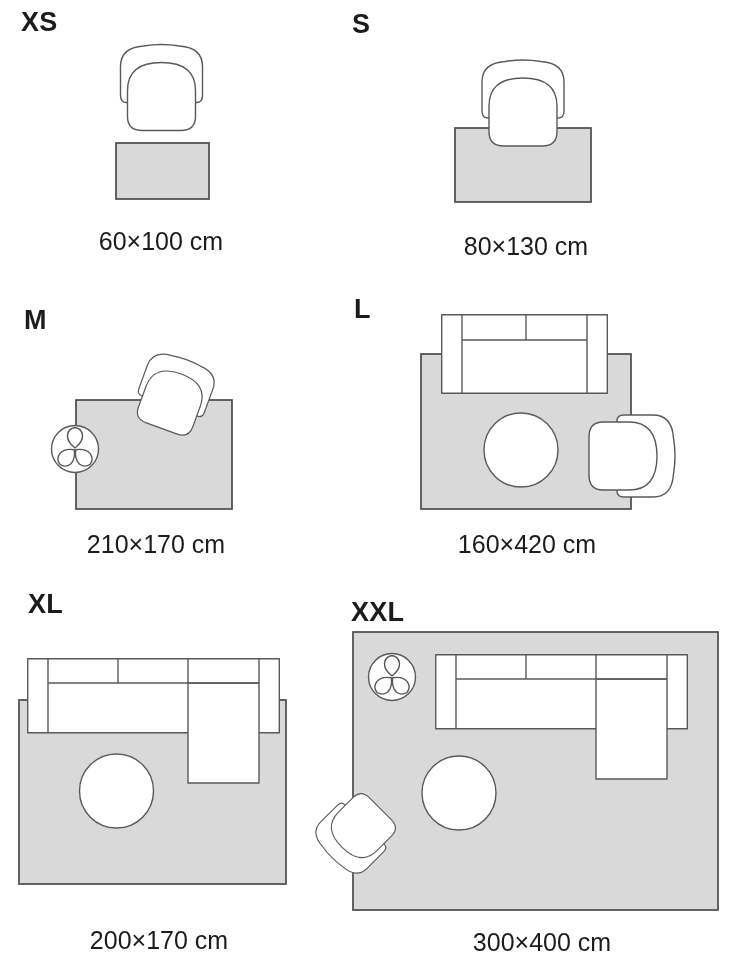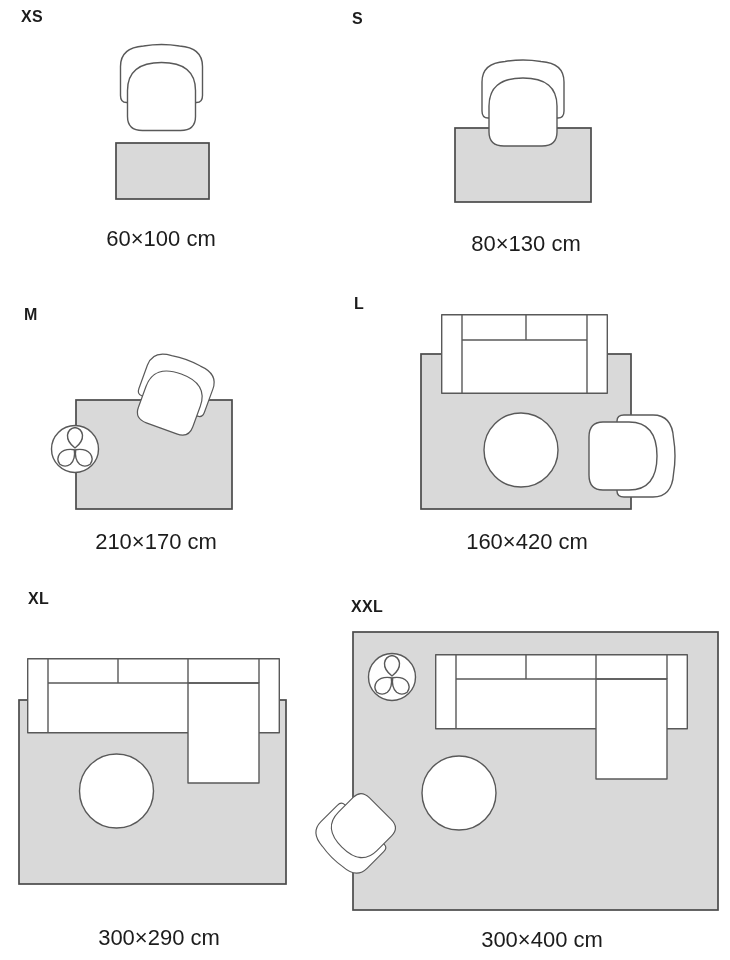--- a/index.html
+++ b/index.html
@@ -13,25 +13,25 @@
   .stage{
     position:relative;width:730px;height:960px;overflow:hidden;
     background:var(--background);
     font-family:"Liberation Sans", sans-serif;
   }
   .canvas{position:absolute;left:0;top:0;}
   .rug{fill:var(--rug-fill);stroke:var(--rug-border);stroke-width:1.7;}
   .furn{fill:#ffffff;stroke:var(--furniture-stroke);stroke-width:1.4;stroke-linejoin:round;}
   .furn-line{fill:none;stroke:var(--furniture-stroke);stroke-width:1.4;stroke-linejoin:round;}
   .size-label{
-    position:absolute;font-size:16px;font-weight:bold;color:var(--text-color);
+    position:absolute;font-size:27px;font-weight:bold;color:var(--text-color);
     letter-spacing:.3px;line-height:1.1;white-space:nowrap;text-align:center;
   }
   .dim-label{
-    position:absolute;font-size:22px;font-weight:400;color:var(--text-color);
+    position:absolute;font-size:25px;font-weight:400;color:var(--text-color);
     line-height:1.2;white-space:nowrap;transform:translateX(-50%);
   }
 </style>
 </head>
 <body>
 
 <div class="stage">
 
   <svg class="canvas" width="730" height="960" viewBox="0 0 730 960" aria-hidden="true">
     <defs>
@@ -99,16 +99,16 @@
   <div class="size-label" style="left:352px;top:10px">S</div>
   <div class="size-label" style="left:24px;top:306px">M</div>
   <div class="size-label" style="left:354px;top:295px">L</div>
   <div class="size-label" style="left:28px;top:590px">XL</div>
   <div class="size-label" style="left:351px;top:598px">XXL</div>
 
   <div class="dim-label" style="left:161px;top:226px">60×100 cm</div>
   <div class="dim-label" style="left:526px;top:231px">80×130 cm</div>
   <div class="dim-label" style="left:156px;top:529px">210×170 cm</div>
   <div class="dim-label" style="left:527px;top:529px">160×420 cm</div>
-  <div class="dim-label" style="left:159px;top:925px">300×290 cm</div>
+  <div class="dim-label" style="left:159px;top:925px">200×170 cm</div>
   <div class="dim-label" style="left:542px;top:927px">300×400 cm</div>
 
 </div>
 
 </body></html>

